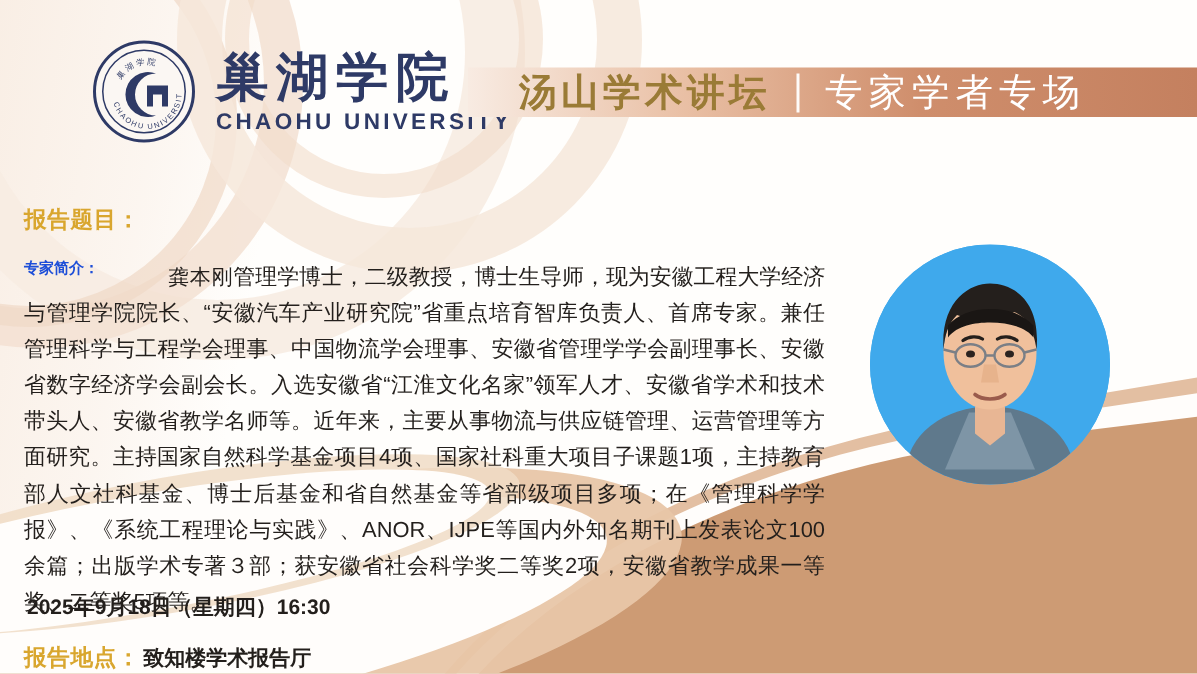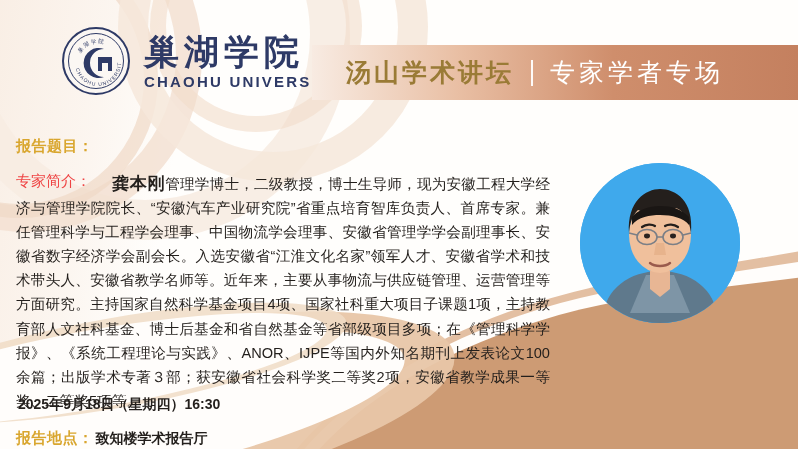--- a/index.html
+++ b/index.html
@@ -99,21 +99,21 @@
     font-family:"DejaVu Serif","Liberation Serif",serif;
     font-size:35px;line-height:40px;color:#2e3a66;font-weight:700;
     letter-spacing:5px;white-space:nowrap;
   }
   .en-name{
     font-size:15px;line-height:18px;color:#2e3a66;font-weight:700;
     letter-spacing:2.2px;margin-top:1px;white-space:nowrap;
   }
 
   .banner{
-    position:absolute;left:312px;top:45px;width:486px;height:55px;
+    position:absolute;left:312px;top:45px;width:486px;height:33px;
     background:linear-gradient(90deg,#f8ebe2 0%,#e9bfa4 30%,#cf8e6c 62%,#c4805f 100%);
     display:flex;align-items:center;
   }
   .banner-main{
     margin-left:34px;font-family:"DejaVu Serif","Liberation Serif",serif;
     font-size:25px;font-weight:700;color:#9a7b36;letter-spacing:3px;white-space:nowrap;
   }
   .banner-sep{
     width:2px;height:26px;background:#ffffff;margin:0 17px;opacity:.95;
   }
@@ -131,28 +131,28 @@
   }
   .value{
     color:#231f1c;font-size:15px;font-weight:700;margin-left:2px;
   }
 
   .title-row{left:16px;top:99px;}
   .title-row .value{font-size:16px;}
 
   .bio{position:absolute;left:16px;top:134px;width:534px;}
   .bio-label{
-    position:absolute;left:0;top:0;color:#ef4444;font-size:15px;font-weight:400;
+    position:absolute;left:0;top:0;color:#1d4ed8;font-size:10px;font-weight:700;
     white-space:nowrap;
   }
   .bio-text{
     margin:0;padding:0;color:#231f1c;font-size:14.6px;line-height:24.1px;
     text-align:justify;text-indent:96px;
   }
-  .bio-name{font-size:17px;font-weight:700;letter-spacing:.5px;}
+  .bio-name{font-size:14px;font-weight:400;letter-spacing:.5px;}
 
   .time-row{left:16px;top:358px;}
   .place-row{left:16px;top:391px;}
   .host-row{left:16px;top:424px;}
   .time-row .label,.place-row .label,.host-row .label{font-size:15px;}
   .time-row .value,.place-row .value,.host-row .value{font-size:14px;}
 
   
   .portrait{
     position:absolute;left:580px;top:163px;width:160px;height:160px;

